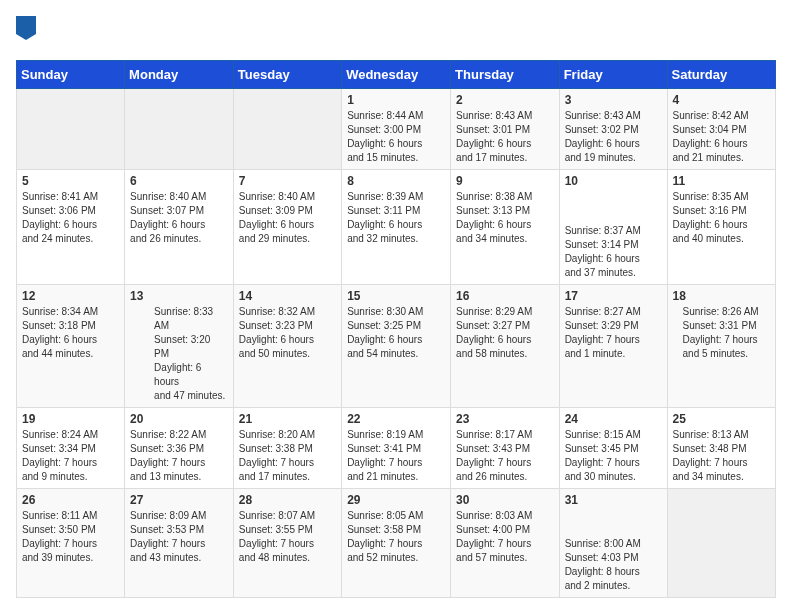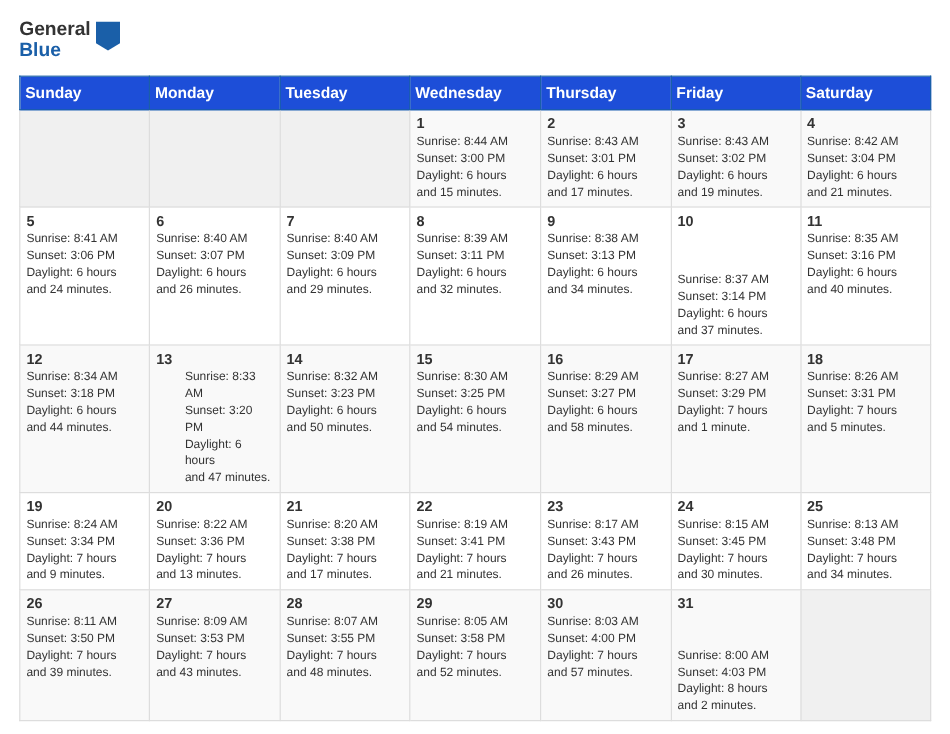--- a/index.html
+++ b/index.html
@@ -77,24 +77,20 @@
     .empty-cell {
       background: #f0f0f0 !important;
     }
   </style>
 </head>
 <body>
 
 <div class="header">
   <div class="logo">
       <div style="display: flex; align-items: center; gap: 4px;">
-        <div style="line-height: 1.1;">
-          <div style="font-size: 16px; font-weight: bold; color: rgb(51, 51, 51);">General</div>
-          <div style="font-size: 16px; font-weight: bold; color: rgb(26, 95, 168);">Blue</div>
-        </div>
         <svg width="20" height="32" viewBox="0 0 20 32">
           <polygon points="0,0 20,0 20,18 10,24 0,18" fill="#1a5fa8"></polygon>
         </svg>
       </div>
     </div>
   <div class="title-block">
     <div class="month-year"></div>
     <div class="location"></div>
   </div>
 </div>
@@ -234,21 +230,21 @@
         </td>
         <td>
           <span class="day-num">17</span>
           <div class="day-info" style="white-space: pre-line;">Sunrise: 8:27 AM
 Sunset: 3:29 PM
 Daylight: 7 hours
 and 1 minute.</div>
         </td>
         <td>
           <span class="day-num">18</span>
-          <div class="day-info" style="white-space: pre-line;">Sunrise: 8:26 AM
+          <div class="day-info" style="white-space: pre-line; margin-left: 10px;">Sunrise: 8:26 AM
 Sunset: 3:31 PM
 Daylight: 7 hours
 and 5 minutes.</div>
         </td>
       </tr>
       <tr>
         <td>
           <span class="day-num">19</span>
           <div class="day-info" style="white-space: pre-line;">Sunrise: 8:24 AM
 Sunset: 3:34 PM

